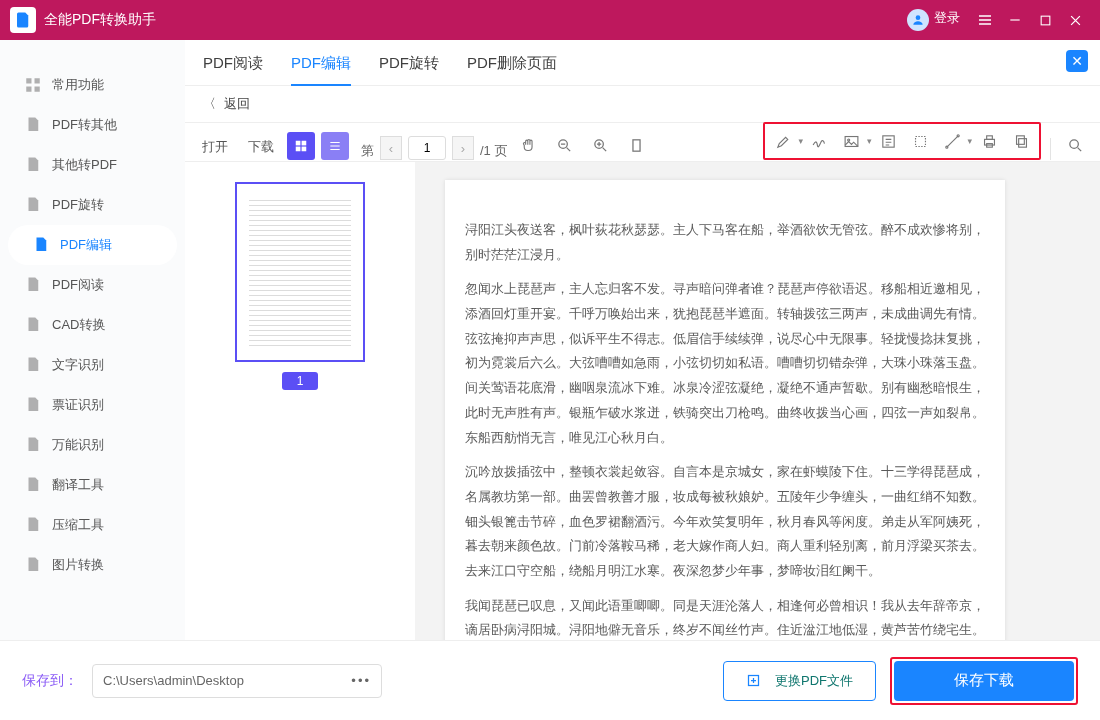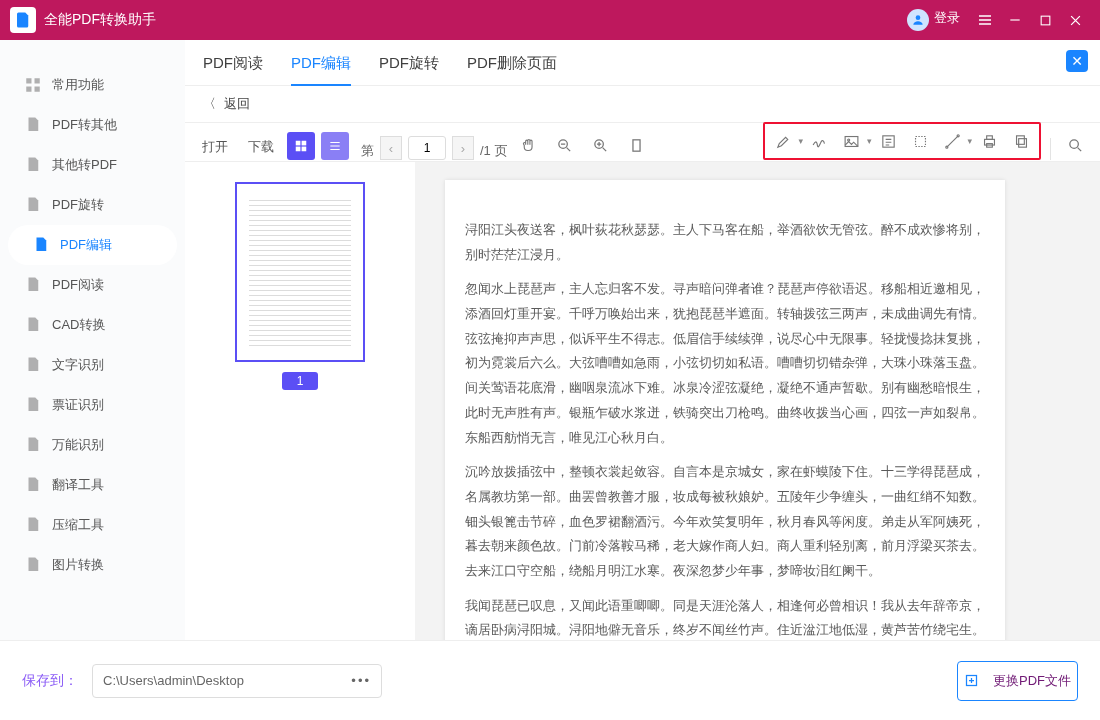--- a/index.html
+++ b/index.html
@@ -44,21 +44,21 @@
 .thumb-num{margin-top:10px;background:#5b4ff5;color:#fff;width:36px;height:18px;border-radius:3px;text-align:center;font-size:12px;line-height:18px}
 .preview{flex:1;overflow:auto;padding:18px 30px}
 .page{background:#fff;width:560px;min-height:560px;padding:38px 20px 20px 20px;box-shadow:0 0 4px rgba(0,0,0,.1);font-family:"SimSun",serif;color:#5a5a5a;font-size:12px;line-height:1.9}
 .page p{margin-bottom:10px;text-align:justify}
 .footer{height:80px;border-top:1px solid #eee;display:flex;align-items:center;padding:0 22px;gap:14px}
 .save-label{color:#8b5cf6;font-size:14px}
 .path-box{flex:0 0 290px;height:34px;border:1px solid #ddd;border-radius:4px;display:flex;align-items:center;padding:0 10px;color:#666}
 .path-box span:first-child{flex:1}
 .dots{letter-spacing:2px;cursor:pointer}
 .footer-spacer{flex:1}
-.btn-outline{height:40px;padding:0 6px;border:1px solid #1a85ff;color:#701a75;border-radius:4px;background:#fff;display:flex;align-items:center;gap:14px;cursor:pointer;font-size:14px}
+.btn-outline{height:40px;padding:0 22px;border:1px solid #1a85ff;color:#0f766e;border-radius:4px;background:#fff;display:flex;align-items:center;gap:14px;cursor:pointer;font-size:14px}
 .btn-primary{height:40px;width:180px;background:#1a85ff;color:#fff;border:none;border-radius:4px;cursor:pointer;font-size:15px}
 .btn-primary-wrap{border:2px solid #e13;padding:2px;border-radius:3px}
 .sep{width:1px;height:22px;background:#e3e3e3;margin:0 3px}
 </style>
 </head>
 <body>
 
 <div class="titlebar">
   <div class="logo">
       <svg viewBox="0 0 24 24" fill="#1a85ff">
@@ -332,13 +332,16 @@
     <span class="dots">•••</span>
   </div>
   <div class="footer-spacer"></div>
   <button class="btn-outline">
     <svg width="15" height="15" viewBox="0 0 24 24" fill="none" stroke="#1a85ff" stroke-width="2">
         <rect x="4" y="4" width="16" height="16"></rect>
         <path d="M12 8v8M8 12h8"></path>
       </svg>
     <span>更换PDF文件</span>
   </button>
+  <div class="btn-primary-wrap">
+    <button class="btn-primary">保存下载</button>
+  </div>
 </div>
 
 </body></html>

